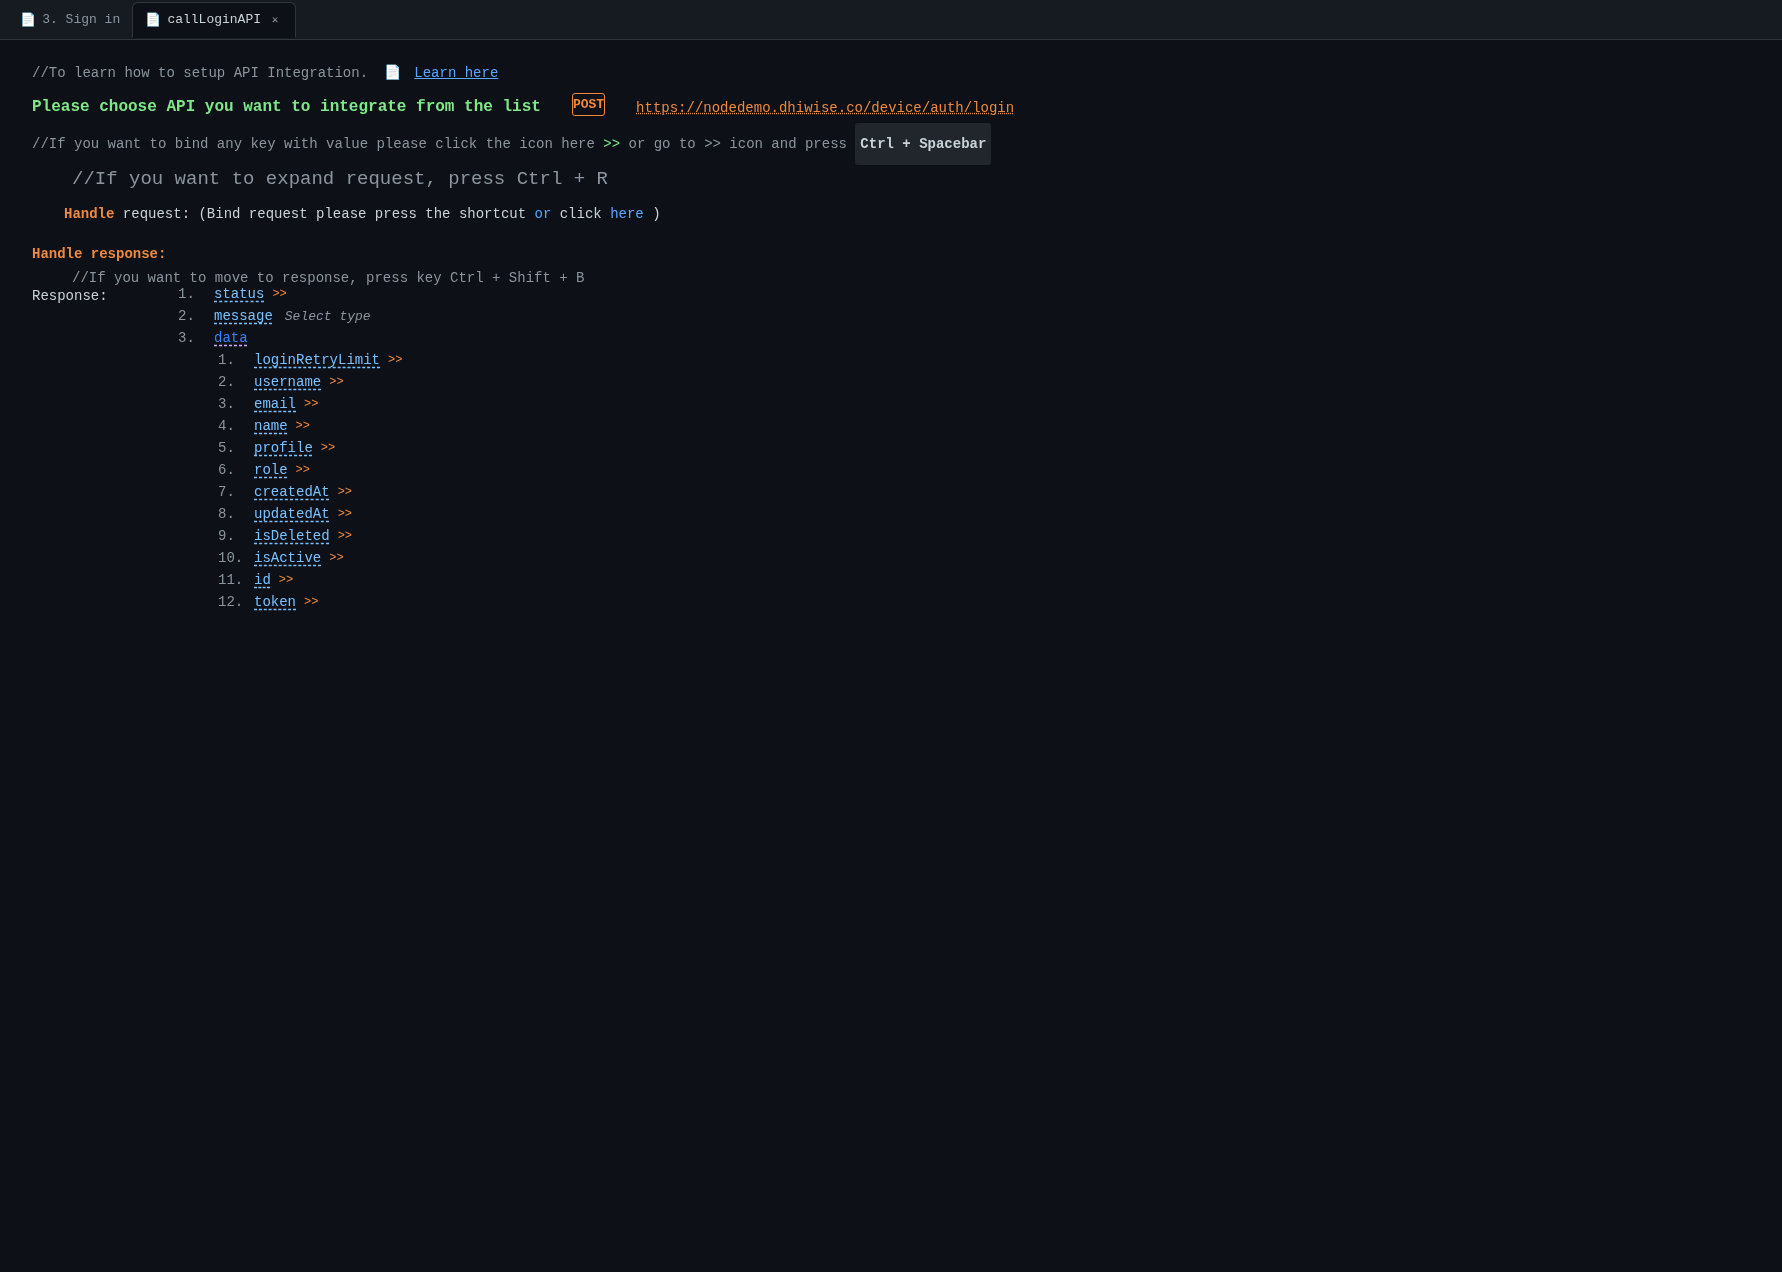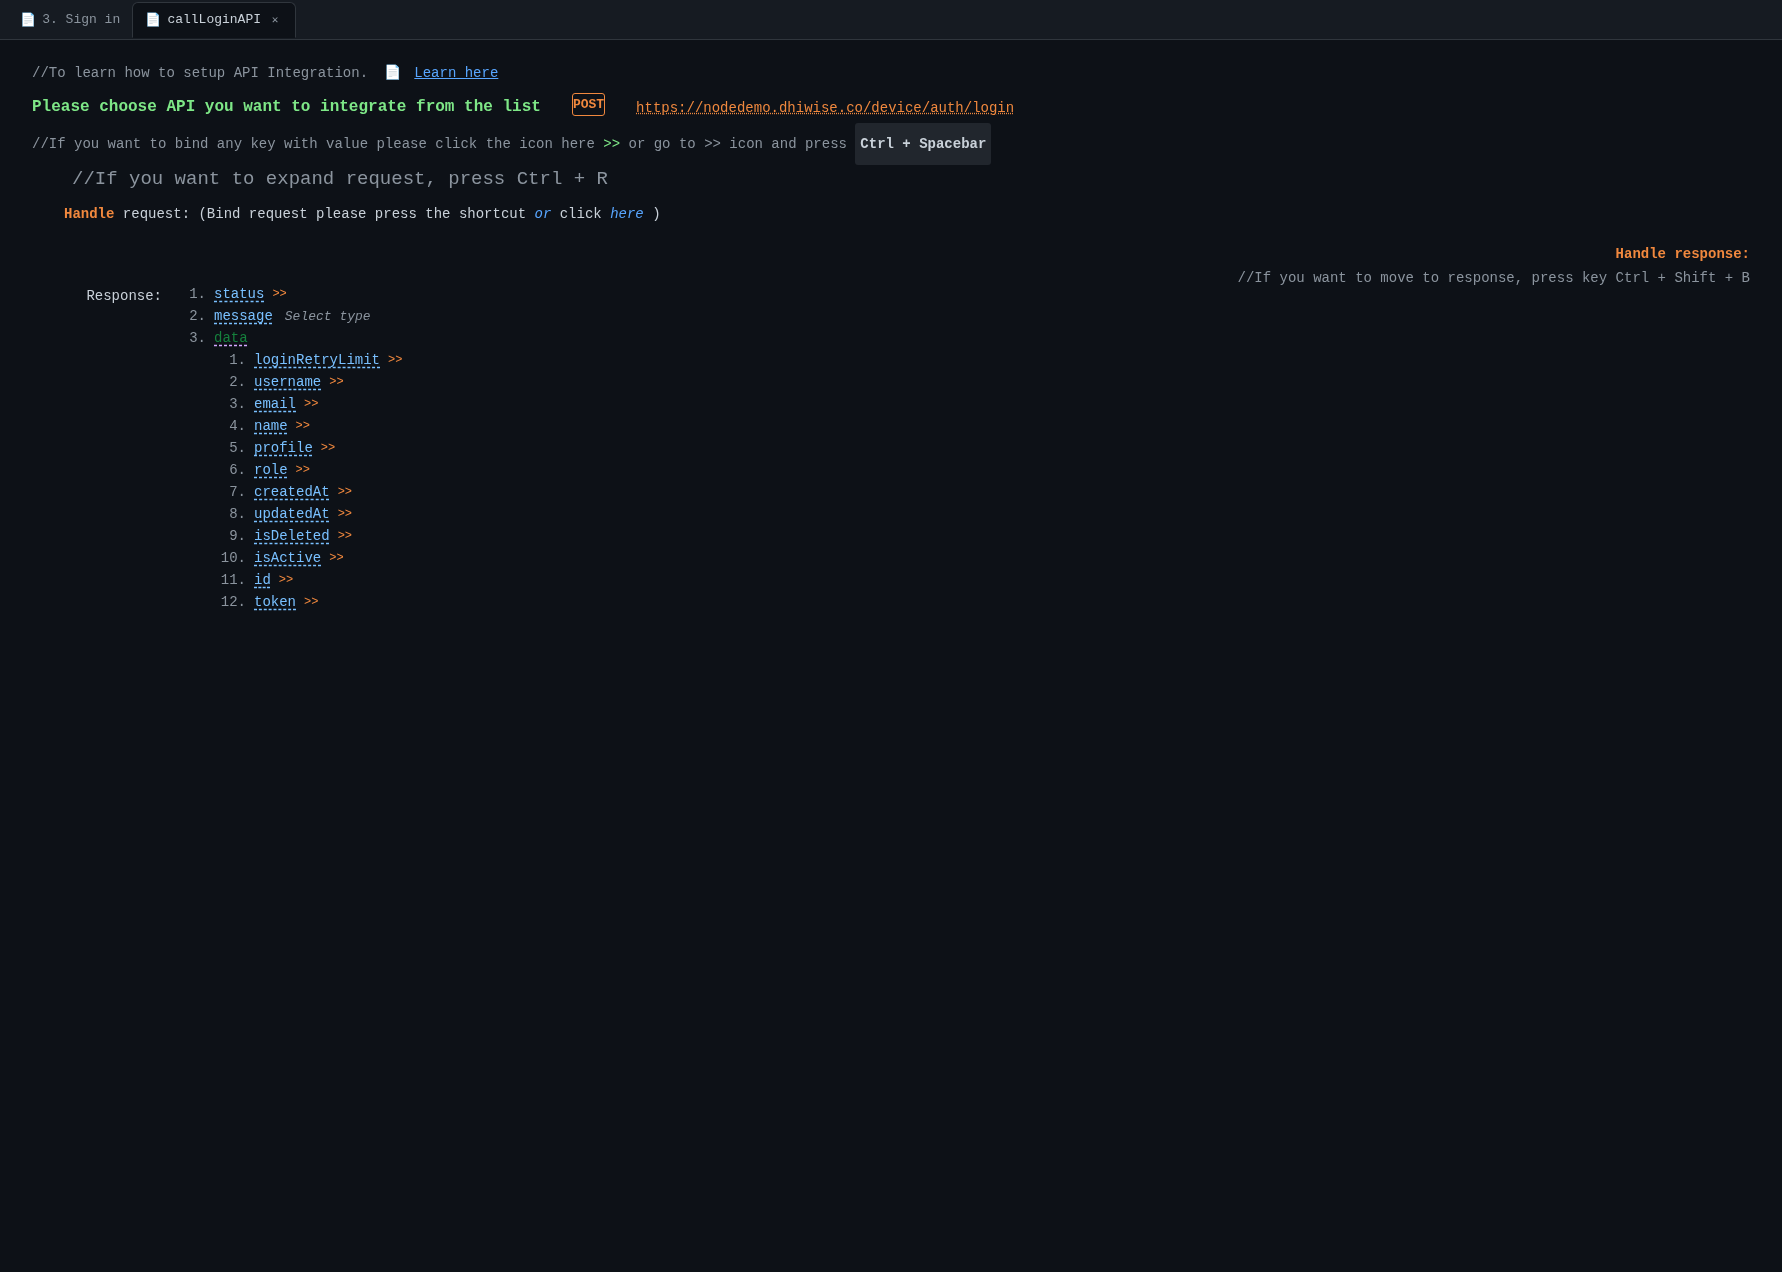--- a/index.html
+++ b/index.html
@@ -142,26 +142,24 @@
       font-weight: bold;
     }
 
     .handle-text {
       color: #c9d1d9;
     }
 
     .shortcut-link {
       color: #58a6ff;
       cursor: pointer;
-      font-style: italic;
     }
 
     .handle-response-section {
       margin-bottom: 8px;
-      text-align: right;
     }
 
     .response-hint {
       color: #8b949e;
       margin-left: 40px;
       margin-bottom: 0;
       font-size: 14px;
     }
 
     .response-section {
@@ -197,21 +195,21 @@
 
     .item-name {
       color: #79c0ff;
       font-size: 14px;
       text-decoration: underline;
       text-decoration-style: dashed;
       text-underline-offset: 3px;
     }
 
     .item-name.purple {
-      color: #15803d;
+      color: #3b82f6;
     }
 
     .chevron-icon {
       color: #f0883e;
       font-size: 12px;
     }
 
     .select-type-hint {
       color: #8b949e;
       font-size: 13px;

